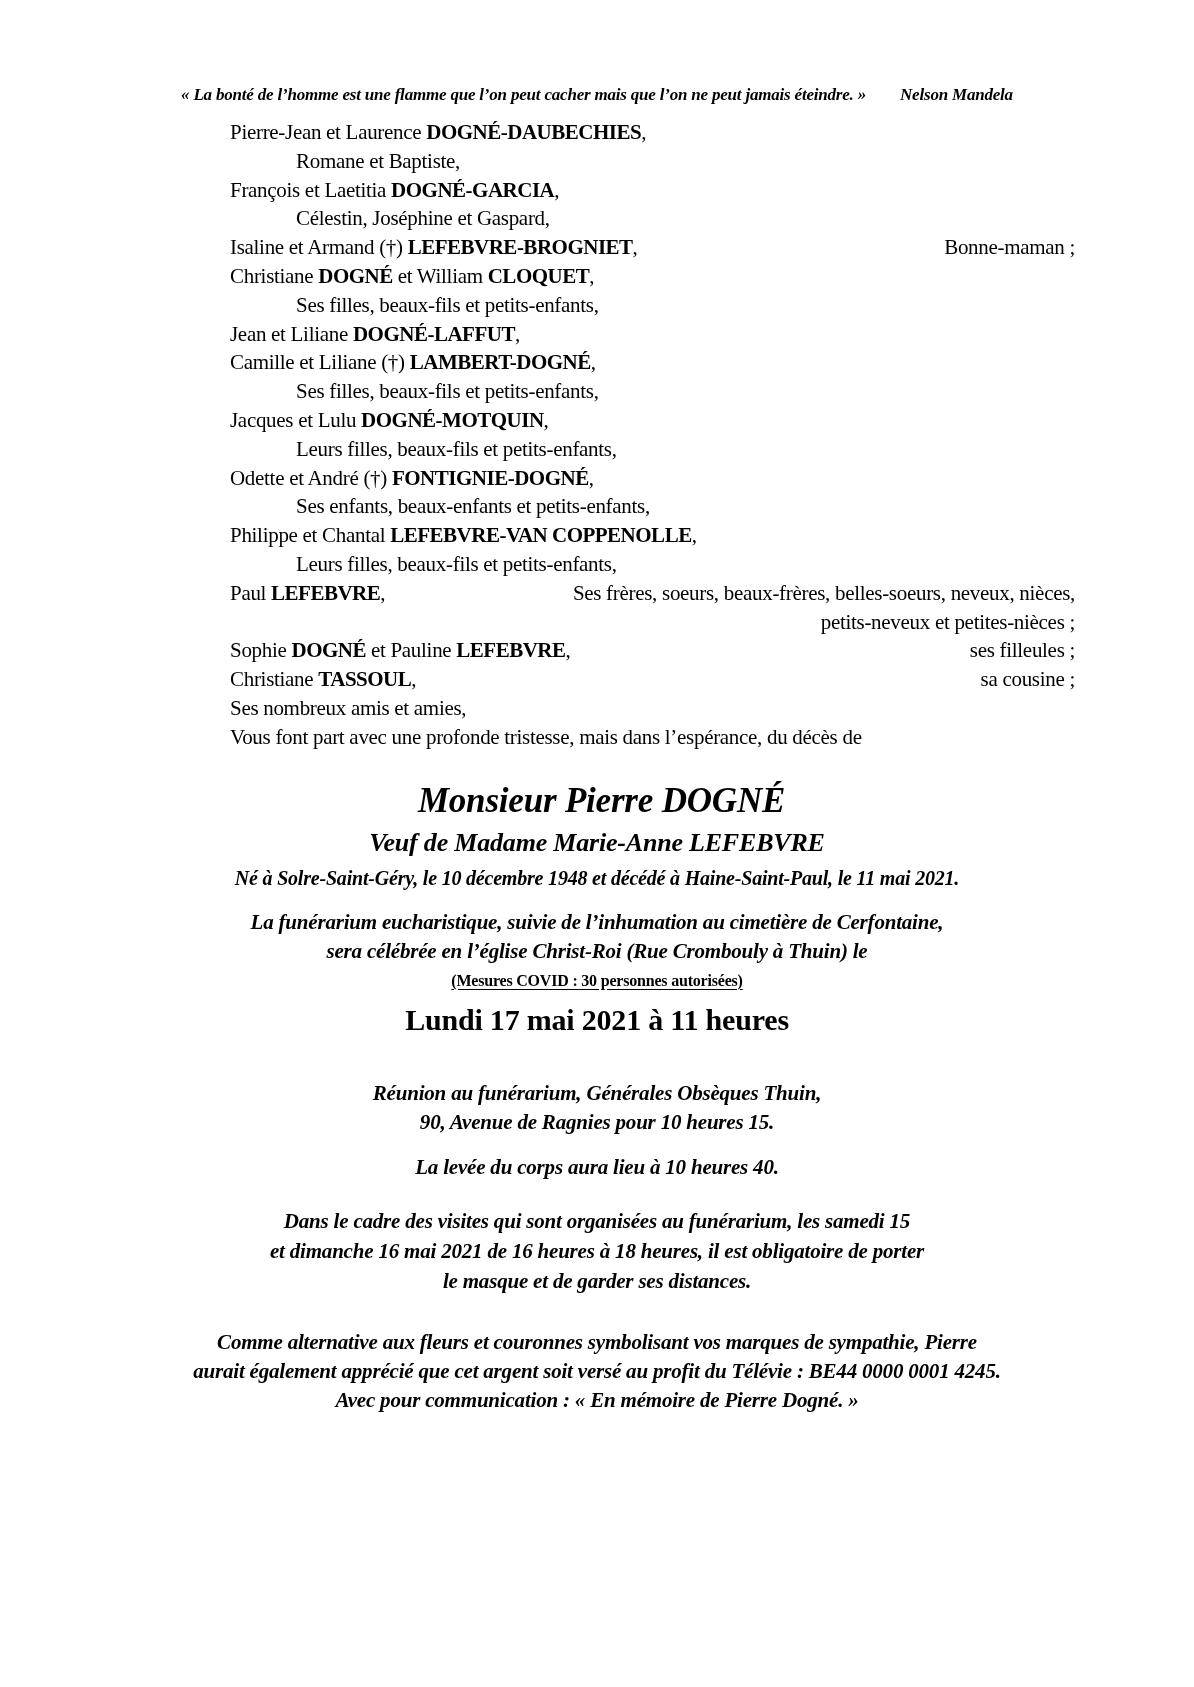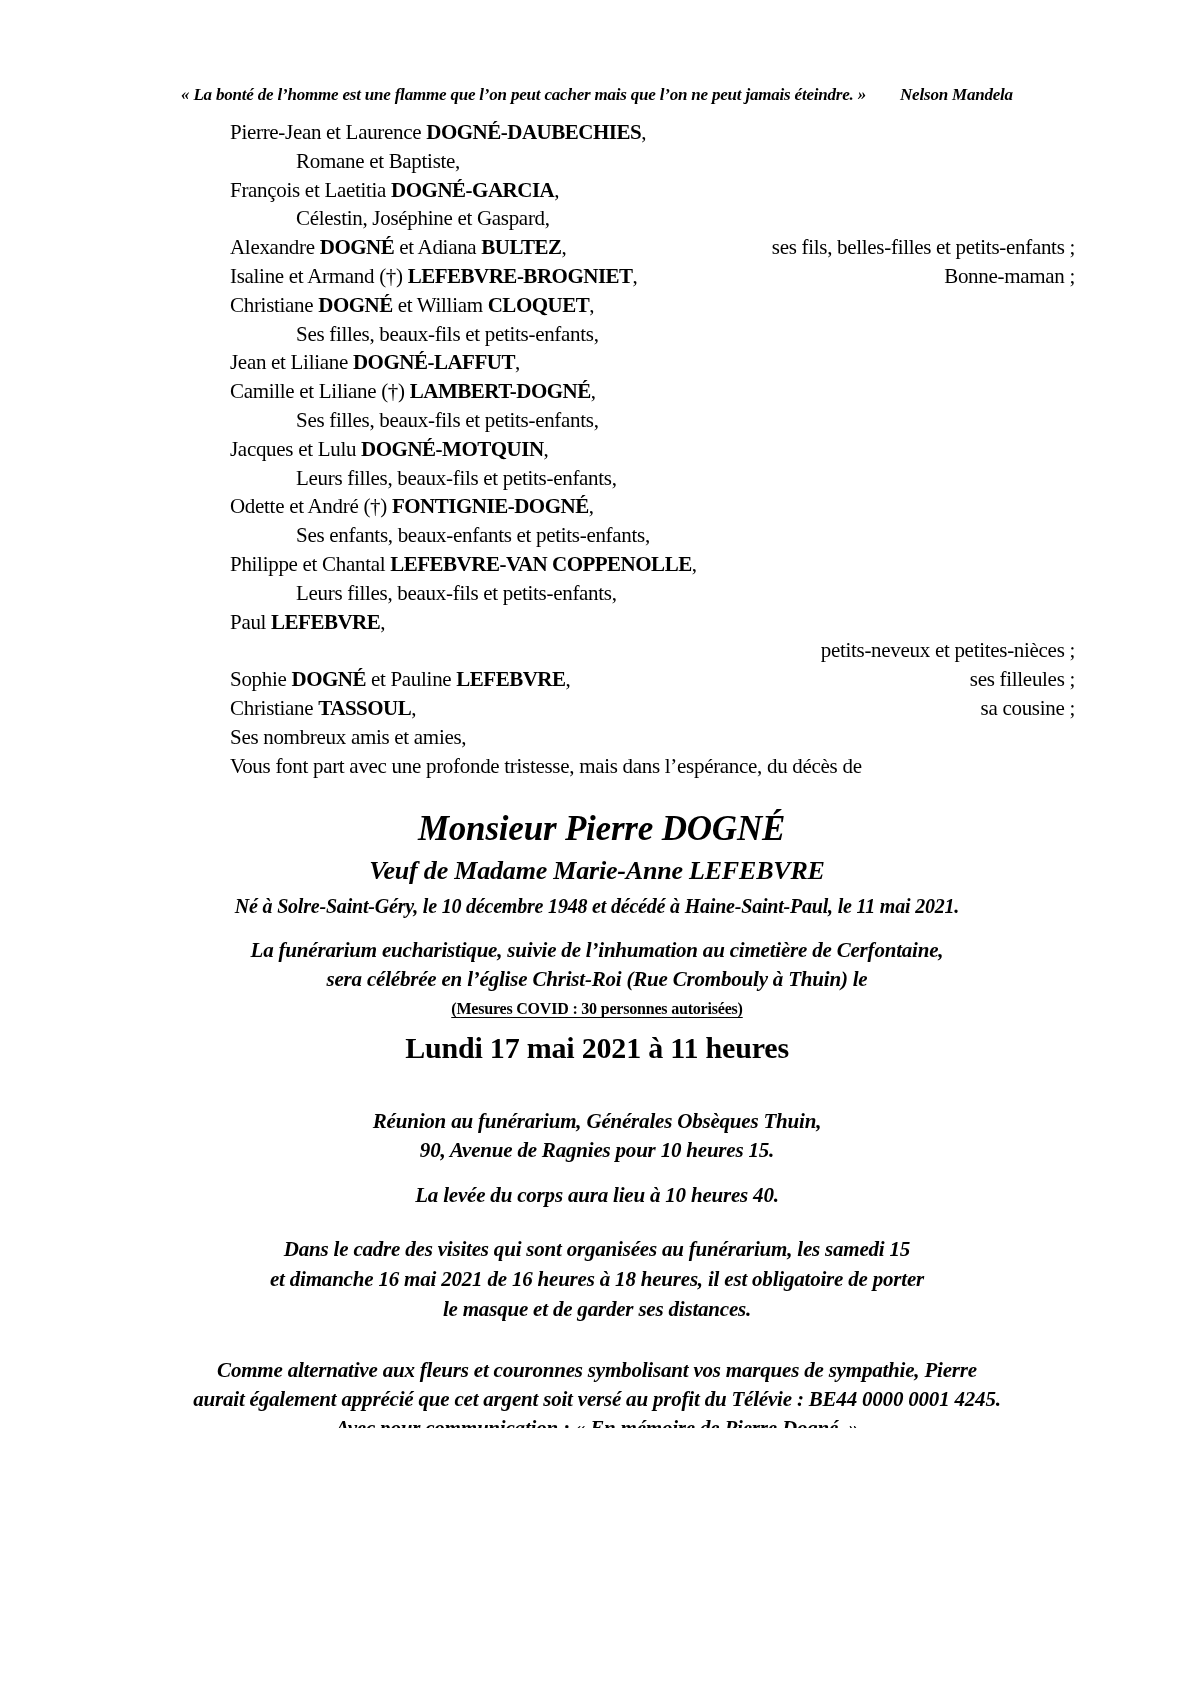--- a/index.html
+++ b/index.html
@@ -104,24 +104,20 @@
       <div class="family-line indent">
         <span class="fl-left"><span>Romane et Baptiste,</span></span>
       </div>
       <div class="family-line">
         <span class="fl-left"><span>François et Laetitia </span><span class="surname">DOGNÉ-GARCIA</span><span>,</span></span>
       </div>
       <div class="family-line indent">
         <span class="fl-left"><span>Célestin, Joséphine et Gaspard,</span></span>
       </div>
       <div class="family-line">
-        <span class="fl-left"><span>Alexandre </span><span class="surname">DOGNÉ</span><span> et Adiana </span><span class="surname">BULTEZ</span><span>,</span></span>
-        <span class="fl-right">ses fils, belles-filles et petits-enfants ;</span>
-      </div>
-      <div class="family-line">
         <span class="fl-left"><span>Isaline et Armand (†) </span><span class="surname">LEFEBVRE-BROGNIET</span><span>,</span></span>
         <span class="fl-right">Bonne-maman ;</span>
       </div>
       <div class="family-line">
         <span class="fl-left"><span>Christiane </span><span class="surname">DOGNÉ</span><span> et William </span><span class="surname">CLOQUET</span><span>,</span></span>
       </div>
       <div class="family-line indent">
         <span class="fl-left"><span>Ses filles, beaux-fils et petits-enfants,</span></span>
       </div>
       <div class="family-line">
@@ -146,20 +142,21 @@
         <span class="fl-left"><span>Ses enfants, beaux-enfants et petits-enfants,</span></span>
       </div>
       <div class="family-line">
         <span class="fl-left"><span>Philippe et Chantal </span><span class="surname">LEFEBVRE-VAN COPPENOLLE</span><span>,</span></span>
       </div>
       <div class="family-line indent">
         <span class="fl-left"><span>Leurs filles, beaux-fils et petits-enfants,</span></span>
       </div>
       <div class="family-line">
         <span class="fl-left"><span>Paul </span><span class="surname">LEFEBVRE</span><span>,</span></span>
+        <span class="fl-right">Ses frères, soeurs, beaux-frères, belles-soeurs, neveux, nièces,</span>
       </div>
       <div class="family-line">
         <span class="fl-left"></span>
         <span class="fl-right">petits-neveux et petites-nièces ;</span>
       </div>
       <div class="family-line">
         <span class="fl-left"><span>Sophie </span><span class="surname">DOGNÉ</span><span> et Pauline </span><span class="surname">LEFEBVRE</span><span>,</span></span>
         <span class="fl-right">ses filleules ;</span>
       </div>
       <div class="family-line">

